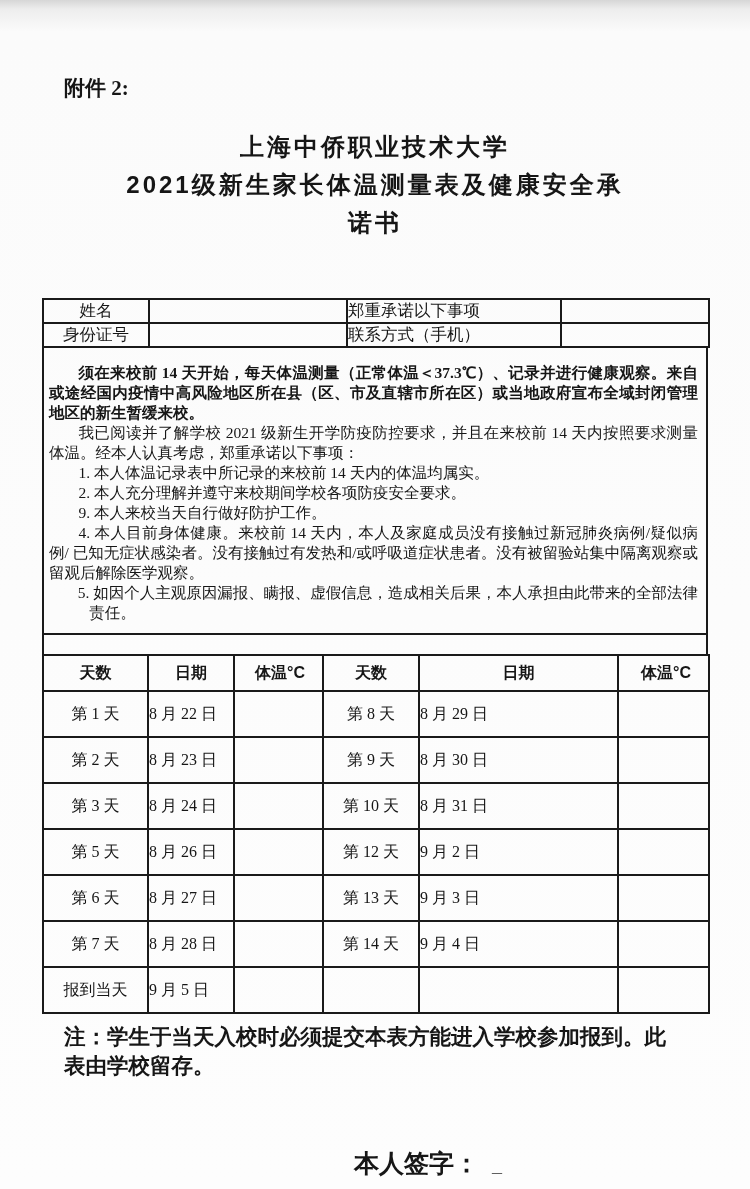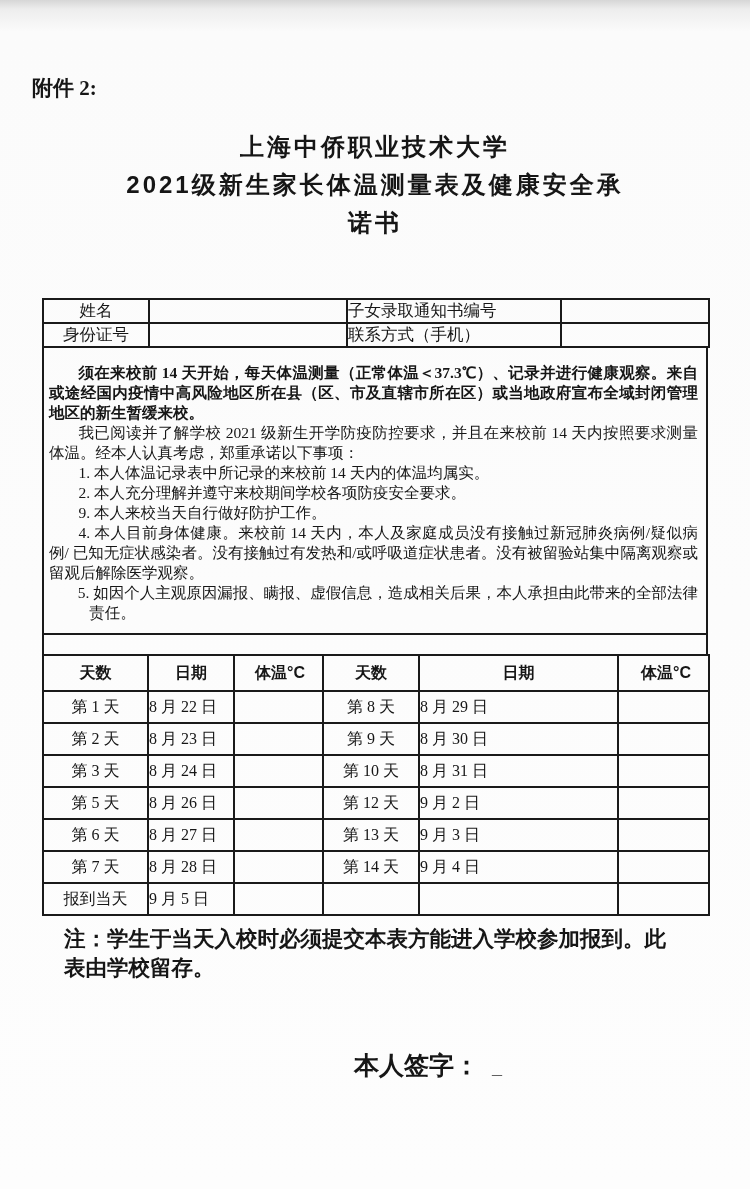--- a/index.html
+++ b/index.html
@@ -8,21 +8,21 @@
     position: relative;
     width: 750px;
     height: 1189px;
     overflow: hidden;
     color: #161616;
     background: linear-gradient(180deg, #d6d6d6 0px, #ededed 9px, #fbfbfb 32px, #fdfdfd 100%);
     font-family: "Liberation Serif", serif;
   }
   .attachment-label {
     padding-top: 74px;
-    margin-left: 32px;
+    margin-left: 64px;
     font-size: 21px;
     font-weight: bold;
     font-family: "Liberation Serif", serif;
   }
   .doc-title {
     margin-top: 26px;
     text-align: center;
     font-family: "Liberation Sans", sans-serif;
     font-weight: bold;
     font-size: 24px;
@@ -80,21 +80,21 @@
     overflow: hidden;
   }
   table.temp-table th {
     height: 36px;
     font-family: "Liberation Sans", sans-serif;
     font-weight: bold;
     font-size: 16px;
     text-align: center;
   }
   table.temp-table th.th-temp { text-align: right; padding-right: 17px; }
-  table.temp-table td { height: 32px; font-size: 16px; }
+  table.temp-table td { height: 46px; font-size: 16px; }
   td.c  { text-align: center; }
   td.l  { text-align: left; padding-left: 6px; }
   td.cr { text-align: left; padding-right: 34px; }
   td.t  { }
 
   .note {
     margin: 9px 0 0 22px;
     width: 636px;
     font-family: "Liberation Sans", sans-serif;
     font-weight: bold;
@@ -135,21 +135,21 @@
       <colgroup>
         <col style="width:106px">
           <col style="width:198px">
           <col style="width:214px">
           <col style="width:148px">
       </colgroup>
       <tbody>
           <tr>
         <td class="lbl-c">姓名</td>
         <td></td>
-        <td class="lbl-l">子女录取通知书编号</td>
+        <td class="lbl-l">郑重承诺以下事项</td>
         <td></td>
       </tr>
       <tr>
         <td class="lbl-c">身份证号</td>
         <td></td>
         <td class="lbl-l">联系方式（手机）</td>
         <td></td>
       </tr>
     </tbody>
       </table>

